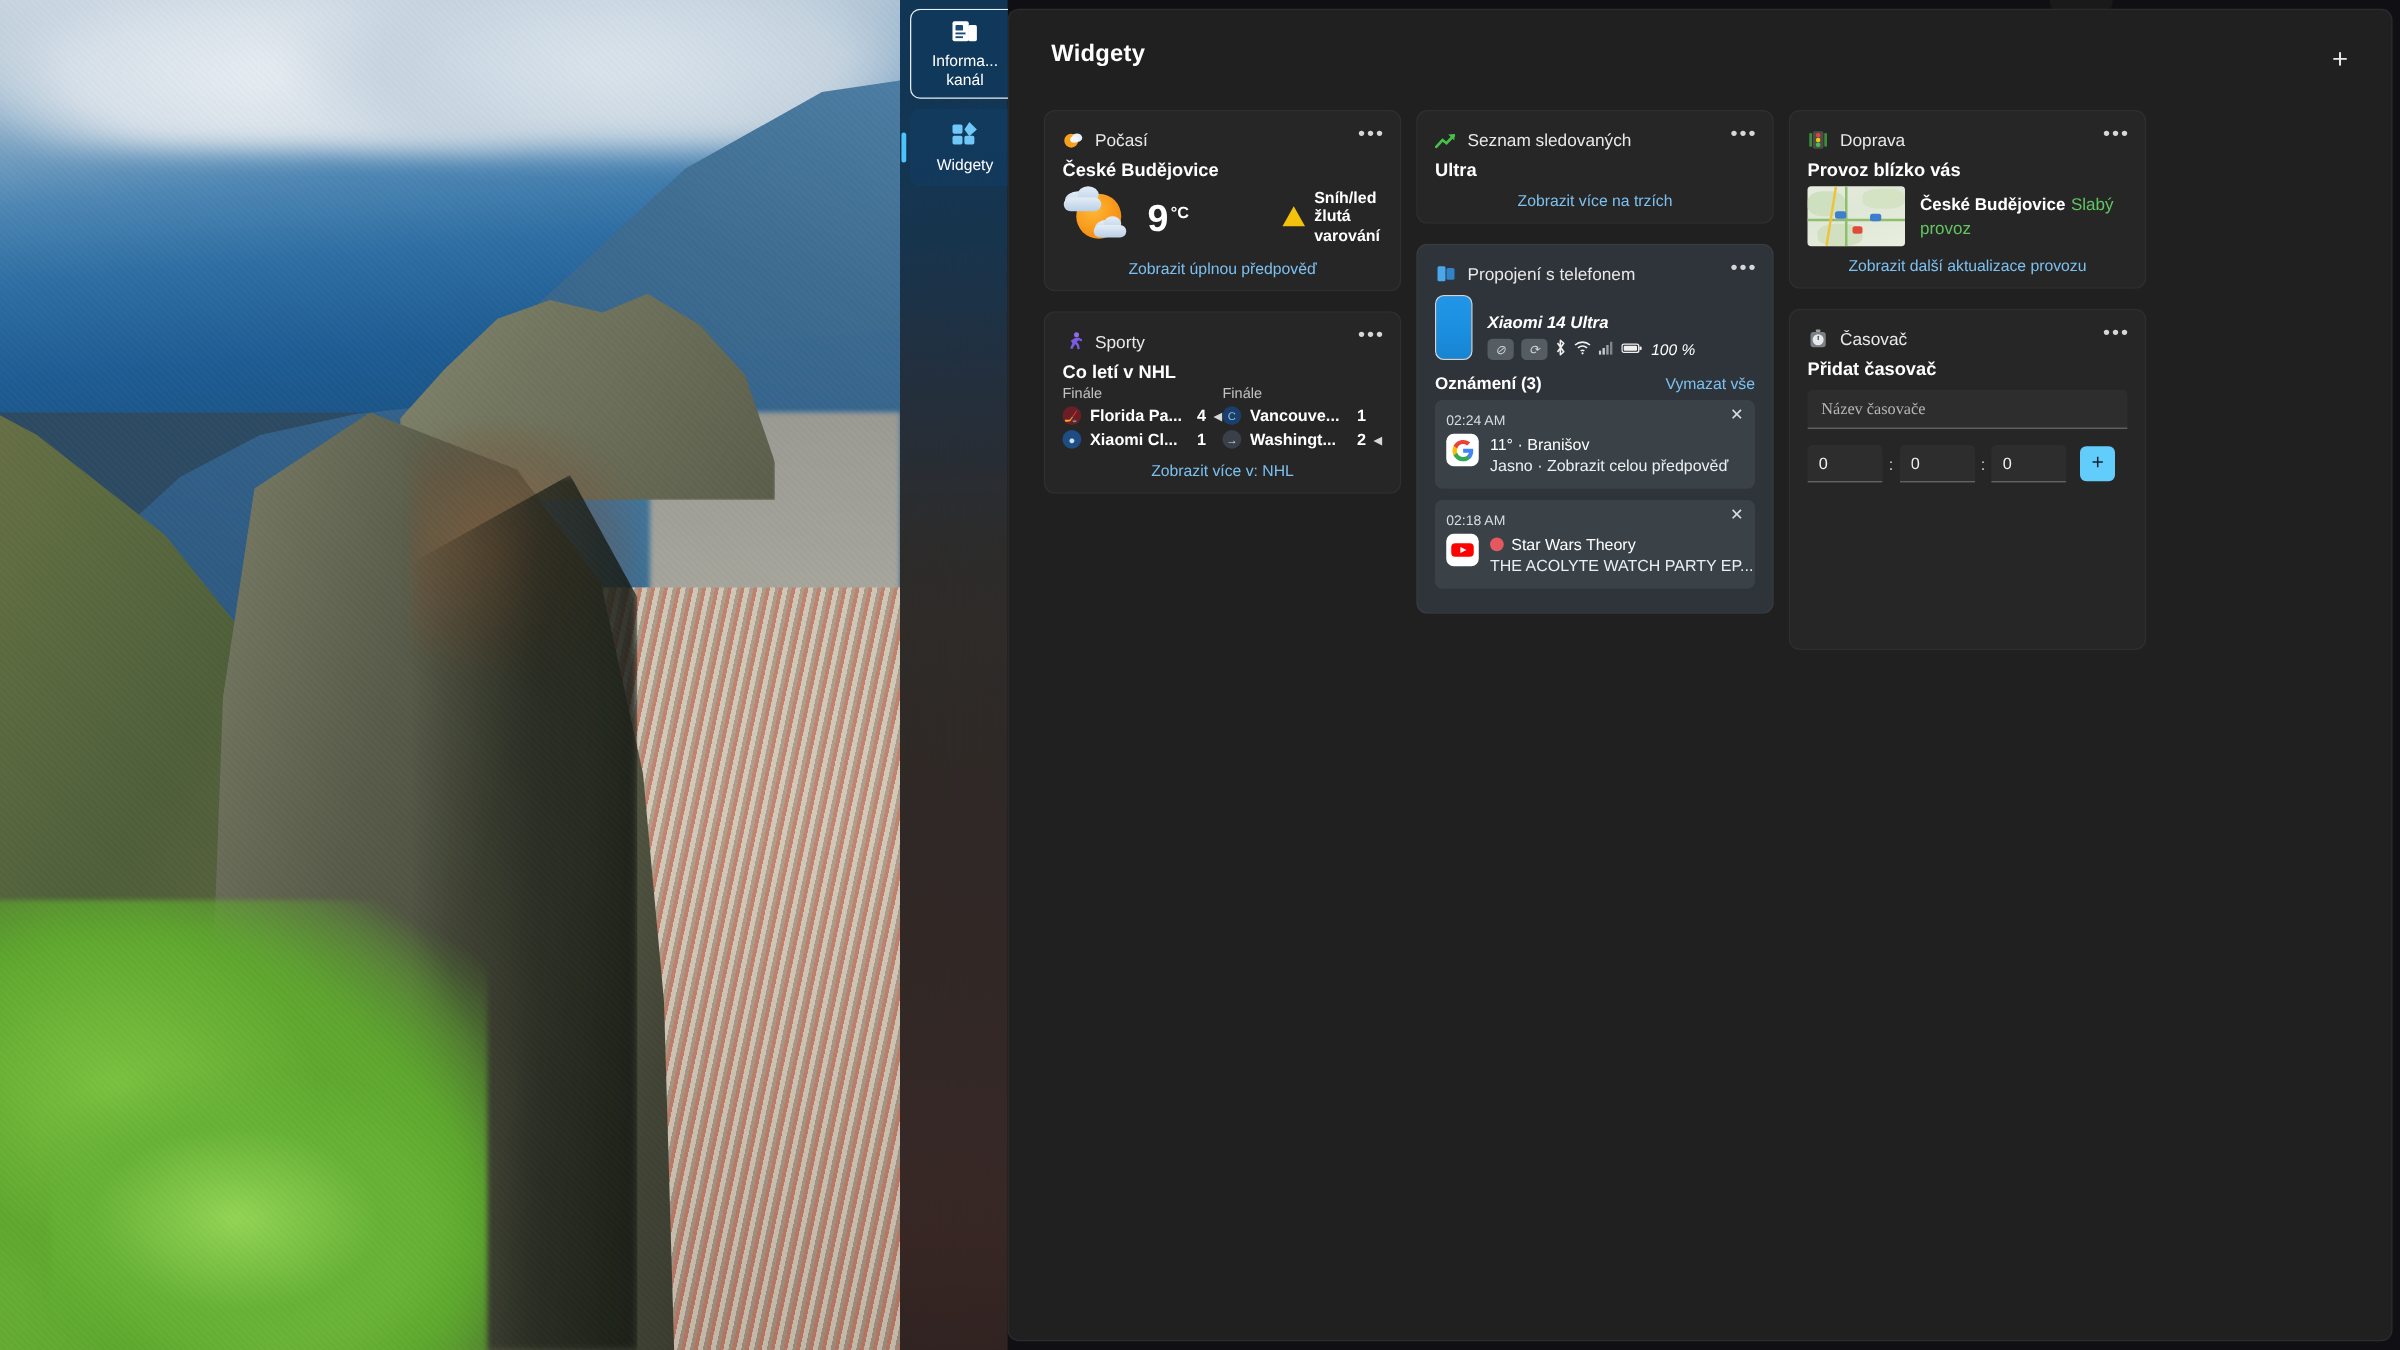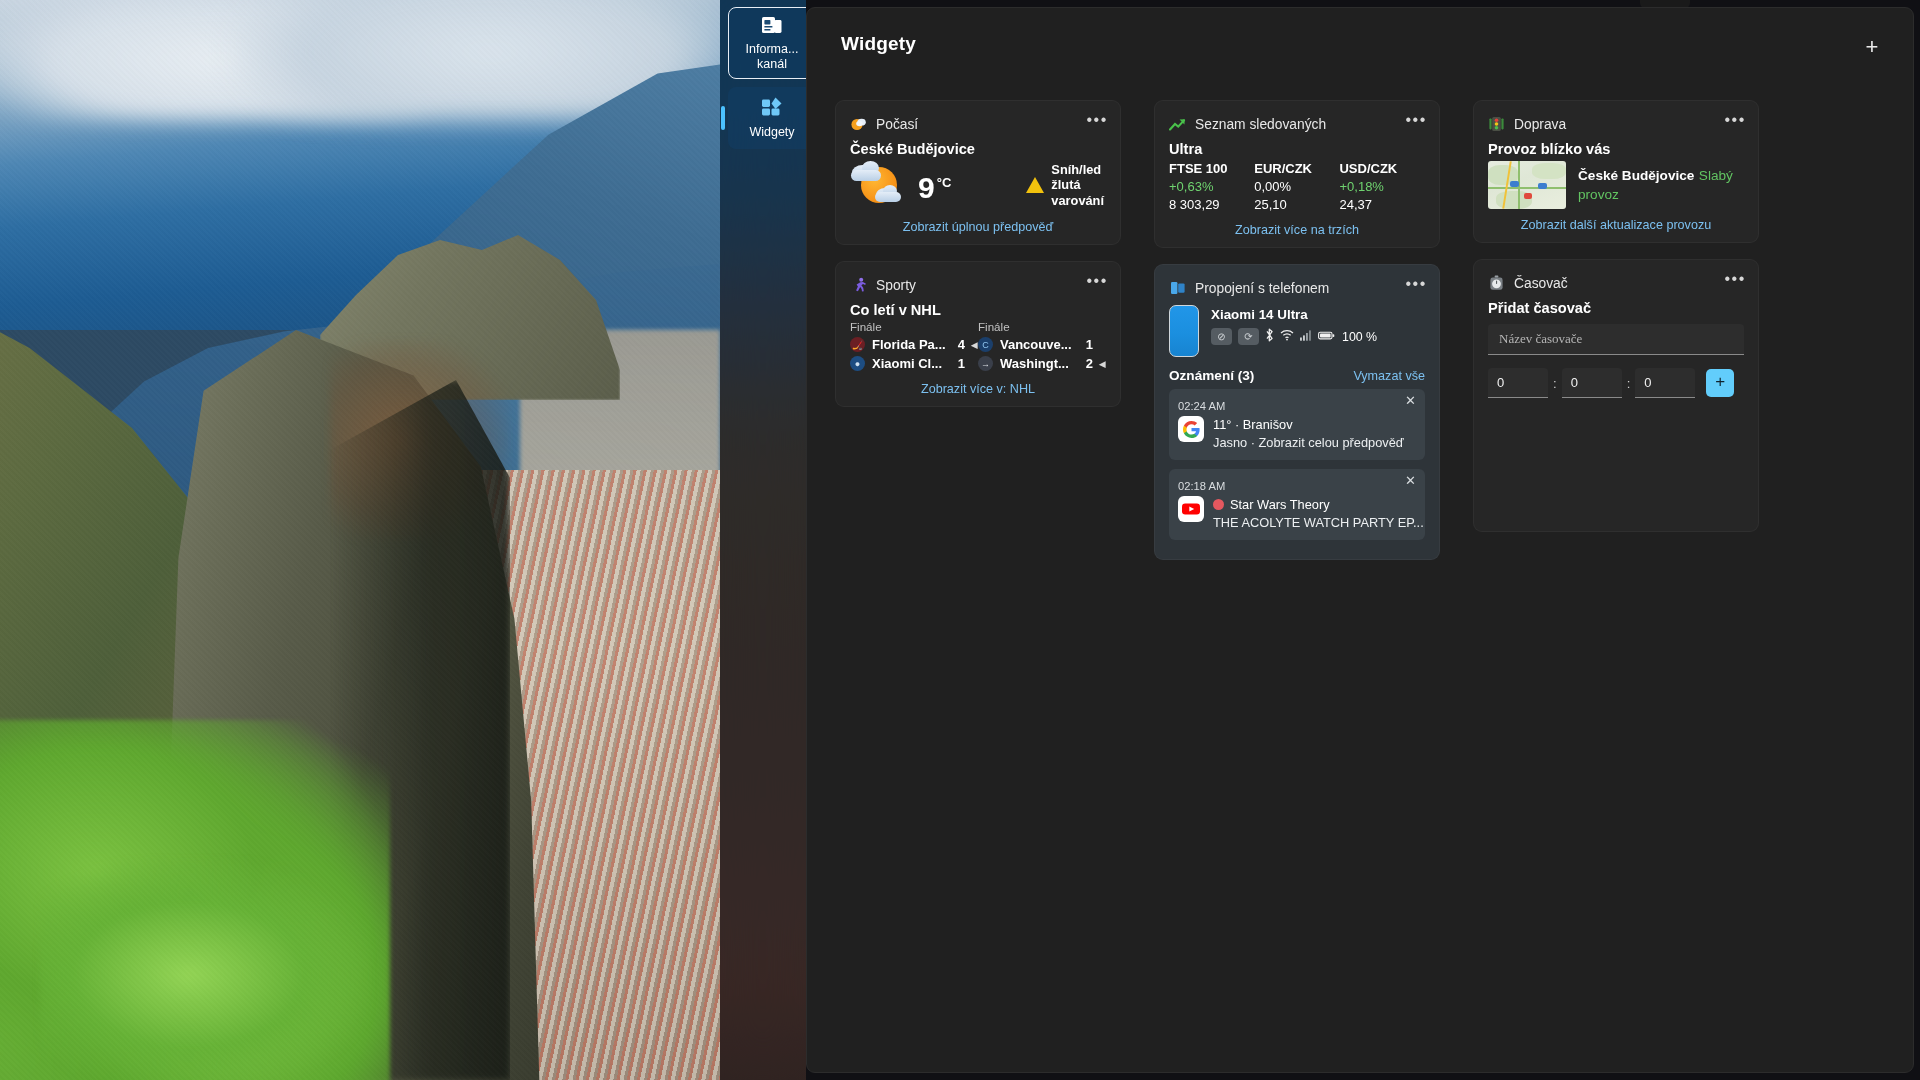--- a/index.html
+++ b/index.html
@@ -169,21 +169,21 @@
   #add-widget-btn{
     position:absolute; right:26px; top:24px; width:30px; height:30px;
     display:flex; align-items:center; justify-content:center;
     color:#e9e9e9; font-size:22px; font-weight:300; line-height:1;
     border-radius:5px; cursor:pointer; user-select:none;
   }
 
   
   #grid{
     position:absolute; left:28px; top:80px; right:22px;
-    display:flex; gap:33px;margin-top:12px;
+    display:flex; gap:12px;
   }
   .col{ width:286px; display:flex; flex-direction:column; gap:16px; }
 
   .card{
     background:#262626;
     border:1px solid rgba(255,255,255,.045);
     border-radius:9px;
     padding:12px 14px 10px 14px;
     position:relative;
     color:#fff;
@@ -276,21 +276,21 @@
   .sp-badge{
     width:15px; height:15px; border-radius:50%; flex:0 0 auto; margin-right:7px;
     display:flex; align-items:center; justify-content:center; font-size:9px;
   }
   .sp-team{ font-size:13px; font-weight:bold; color:#fff; width:88px;
             white-space:nowrap; overflow:hidden; }
   .sp-score{ font-size:13px; font-weight:bold; color:#fff; width:16px; text-align:right; }
   .sp-arrow{ font-size:9px; color:#d8d8d8; margin-left:6px; width:8px; }
 
   
-  .ph-row{ display:flex; align-items:flex-start; margin-top:3px; }
+  .ph-row{ display:flex; align-items:flex-end; margin-top:3px;font-style:italic; }
   .ph-dev{
     width:30px; height:52px; border-radius:7px; flex:0 0 auto;
     background:linear-gradient(180deg,#2196e8 0%,#1b8fdf 55%,#1784d1 100%);
     border:1.6px solid #cfd6db;
   }
   .ph-meta{ margin-left:12px; }
   .ph-name{ font-size:13.4px; font-weight:bold; color:#fff; line-height:20px; }
   .ph-status{ display:flex; align-items:center; gap:6px; margin-top:3px; }
   .ph-pill{
     width:21px; height:17px; border-radius:4px; background:#555c62;
@@ -510,37 +510,20 @@
           <span class="card-ico">
             <svg width="17" height="15" viewBox="0 0 17 15">
               <path d="M1 12.5 L6 7 L9.2 9.6 L15 3.4" stroke="#49c04a" stroke-width="2.1" fill="none" stroke-linecap="round"></path>
               <path d="M10.6 2.6 L15.8 2.2 L15.4 7.4 Z" fill="#49c04a"></path>
             </svg>
           </span>
           <span class="card-name">Seznam sledovaných</span>
           <span class="card-dots">•••</span>
         </div>
         <div class="card-title">Ultra</div>
-        <div class="mk-row">
-          <div class="mk-col">
-            <div class="mk-sym">FTSE 100</div>
-            <div class="mk-chg up">+0,63%</div>
-            <div class="mk-val">8 303,29</div>
-          </div>
-          <div class="mk-col">
-            <div class="mk-sym">EUR/CZK</div>
-            <div class="mk-chg flat">0,00%</div>
-            <div class="mk-val">25,10</div>
-          </div>
-          <div class="mk-col">
-            <div class="mk-sym">USD/CZK</div>
-            <div class="mk-chg up">+0,18%</div>
-            <div class="mk-val">24,37</div>
-          </div>
-        </div>
         <a class="card-link">Zobrazit více na trzích</a>
       </div>
 
       <div class="card phone">
         <div class="card-head">
           <span class="card-ico">
             <svg width="16" height="16" viewBox="0 0 16 16">
               <rect x="1" y="2" width="6.4" height="12" rx="1.2" fill="#4aa8ea"></rect>
               <rect x="8.2" y="3.4" width="6.4" height="9.4" rx="1.2" fill="#2f83c8"></rect>
             </svg>

